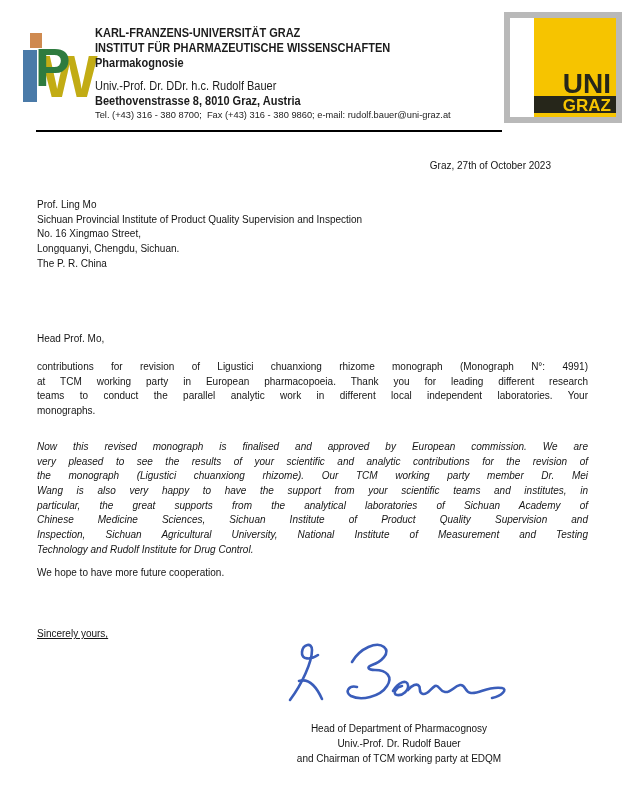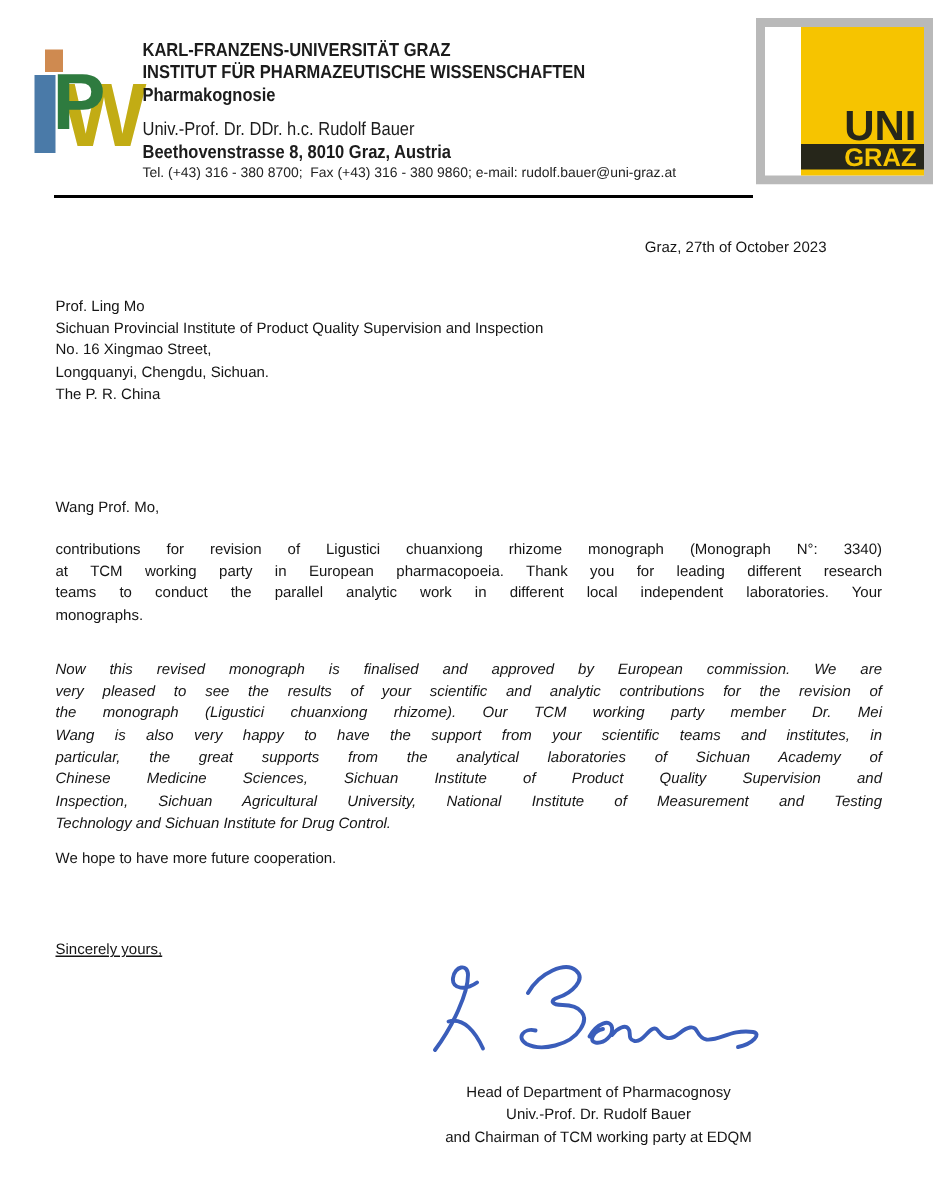--- a/index.html
+++ b/index.html
@@ -61,38 +61,38 @@
   <div class="abs body-text date-line" style="top:159px;">Graz, 27th of October 2023</div>
 
   <div class="abs body-text address" style="left:37px; top:198px;">
       <div class="line">Prof. Ling Mo</div>
       <div class="line">Sichuan Provincial Institute of Product Quality Supervision and Inspection</div>
       <div class="line">No. 16 Xingmao Street,</div>
       <div class="line">Longquanyi, Chengdu, Sichuan.</div>
       <div class="line last">The P. R. China</div>
     </div>
 
-  <div class="abs body-text" style="left:37px; top:332px;">Wang Prof. Mo,</div>
+  <div class="abs body-text" style="left:37px; top:332px;">Head Prof. Mo,</div>
 
   <div class="abs body-text justified" style="left:37px; top:360px;">
-      <div class="line">contributions for revision of Ligustici chuanxiong rhizome monograph (Monograph N°: 3340)</div>
+      <div class="line">contributions for revision of Ligustici chuanxiong rhizome monograph (Monograph N°: 4991)</div>
       <div class="line">at TCM working party in European pharmacopoeia. Thank you for leading different research</div>
       <div class="line">teams to conduct the parallel analytic work in different local independent laboratories. Your</div>
       <div class="line last">monographs.</div>
     </div>
 
   <div class="abs body-text justified" style="left:37px; top:440px;font-style:italic;">
       <div class="line">Now this revised monograph is finalised and approved by European commission. We are</div>
       <div class="line">very pleased to see the results of your scientific and analytic contributions for the revision of</div>
       <div class="line">the monograph (Ligustici chuanxiong rhizome). Our TCM working party member Dr. Mei</div>
       <div class="line">Wang is also very happy to have the support from your scientific teams and institutes, in</div>
       <div class="line">particular, the great supports from the analytical laboratories of Sichuan Academy of</div>
       <div class="line">Chinese Medicine Sciences, Sichuan Institute of Product Quality Supervision and</div>
       <div class="line">Inspection, Sichuan Agricultural University, National Institute of Measurement and Testing</div>
-      <div class="line last">Technology and Sichuan Institute for Drug Control.</div>
+      <div class="line last">Technology and Rudolf Institute for Drug Control.</div>
     </div>
 
   <div class="abs body-text" style="left:37px; top:566px;">We hope to have more future cooperation.</div>
 
   <div class="abs body-text" style="left:37px; top:627px;text-decoration:underline;">Sincerely yours,</div>
 
   <svg class="abs" style="left:278px; top:640px;" width="232" height="72" viewBox="0 0 232 72">
     <g fill="none" stroke-width="2.6" stroke-linecap="round" stroke-linejoin="round" stroke="#3a5dba">
       <path d="M 12,60 C 24,44 34,22 34,10 C 34,2 25,4 24,12 C 23,20 33,20 40,15"></path>
       <path d="M 21,41 C 31,38 39,48 44,59"></path>

